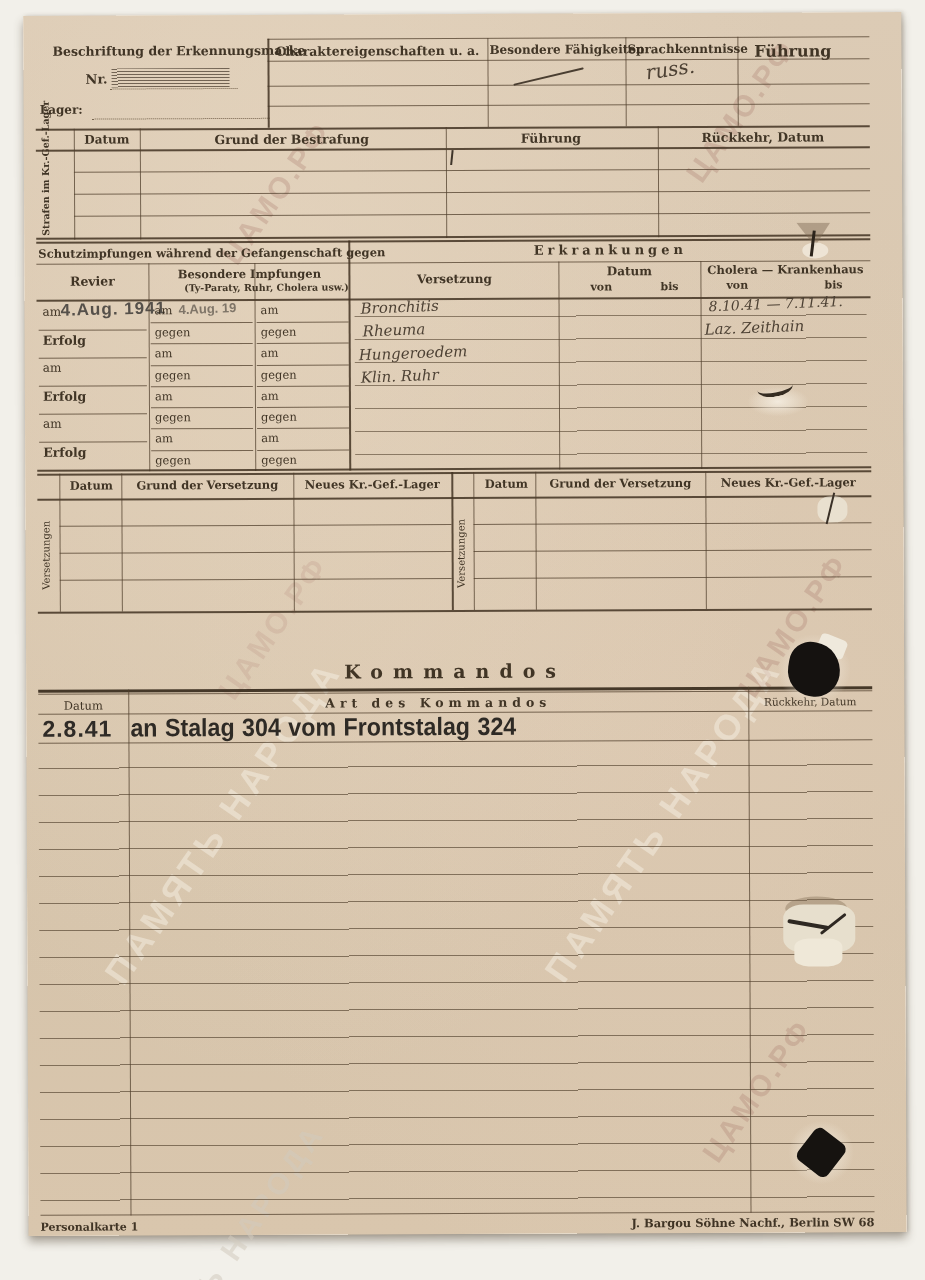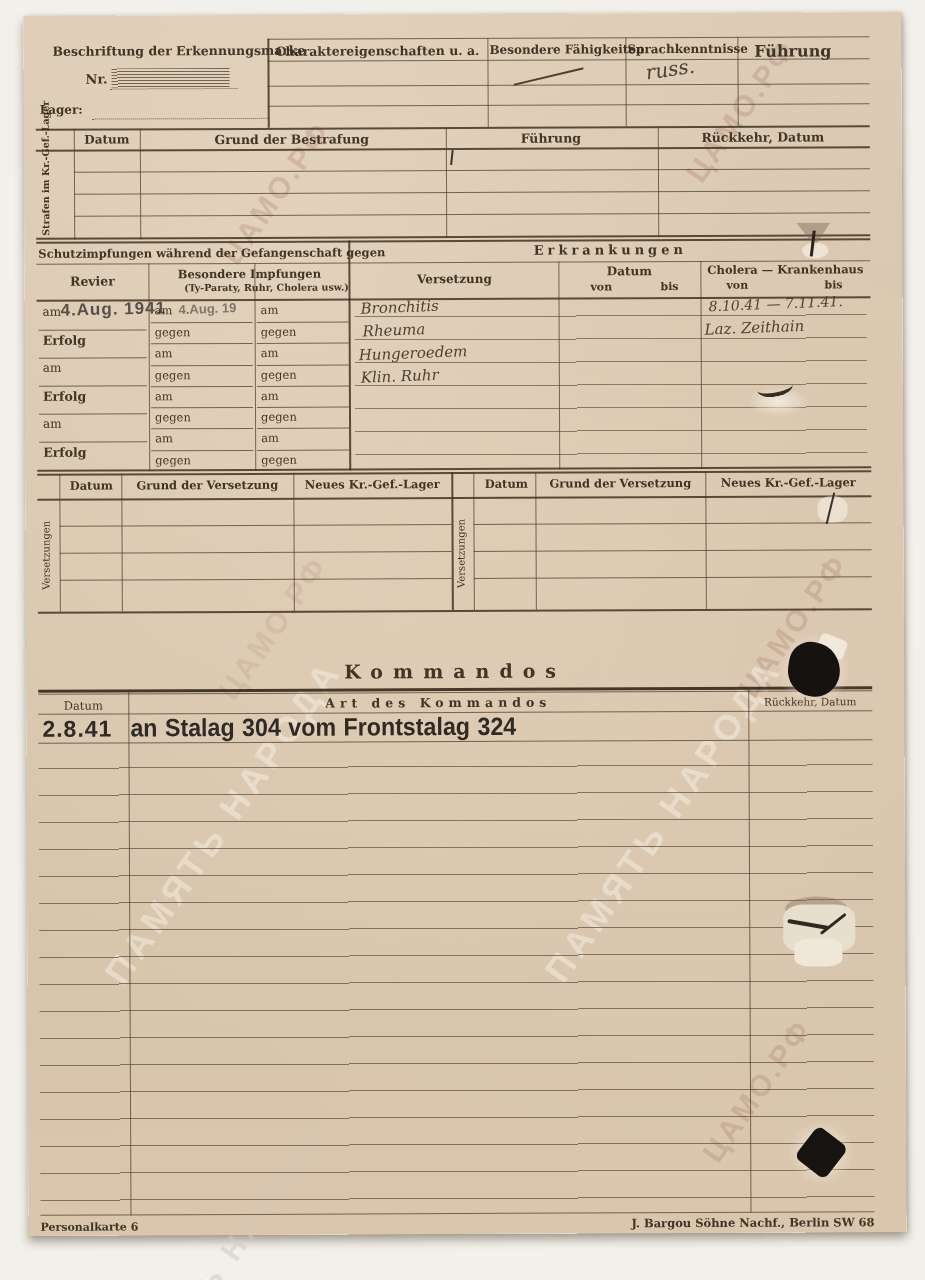--- a/index.html
+++ b/index.html
@@ -200,21 +200,21 @@
   <div class="lbl ctr" style="left:748px;top:697px;width:124px;font-size:10.5px;font-weight:normal;">Rückkehr, Datum</div>
   <div class="hl" style="left:38px;top:712px;width:834px;"></div>
   <div class="stamp" style="left:42px;top:714px;font-size:23px;color:#2f2b27;letter-spacing:1px;">2.8.41</div>
   <div class="stamp" style="left:130px;top:712px;font-size:25px;color:#2e2a25;transform:scaleX(.93);transform-origin:left;word-spacing:1px;letter-spacing:0;">an Stalag 304 vom Frontstalag 324</div>
   <div class="hl" style="left:38px;top:741px;width:834px;"></div>
   <div class="abs" style="left:38px;top:741px;width:834px;height:472px;background:repeating-linear-gradient(to bottom,rgba(0,0,0,0) 0 25px,rgba(82,65,45,.65) 25px 26px,rgba(0,0,0,0) 26px 27px);"></div>
   <div class="hl" style="left:38px;top:1213px;width:834px;"></div>
   <div class="vl" style="left:128px;top:688px;height:526px;"></div>
   <div class="vl" style="left:748px;top:688px;height:526px;"></div>
 
-  <div class="lbl" style="left:38px;top:1219px;font-size:11px;">Personalkarte 6</div>
+  <div class="lbl" style="left:38px;top:1219px;font-size:11px;">Personalkarte 1</div>
   <div class="lbl" style="left:600px;top:1217px;width:272px;font-size:11.5px;text-align:right;">J. Bargou Söhne Nachf., Berlin SW 68</div>
 
   <div class="abs" style="left:798px;top:224px;width:34px;height:24px;background:rgba(125,104,82,.45);clip-path:polygon(0 0,100% 0,55% 100%);"></div>
   <div class="abs" style="left:804px;top:244px;width:26px;height:16px;background:rgba(242,235,221,.8);border-radius:50%;"></div>
   <div class="abs" style="left:813px;top:232px;width:3px;height:26px;background:#2c241c;transform:rotate(7deg);"></div>
 
   <div class="abs" style="left:748px;top:388px;width:62px;height:30px;background:radial-gradient(ellipse,rgba(246,240,228,.85),rgba(0,0,0,0) 70%);"></div>
   <div class="abs" style="left:758px;top:380px;width:36px;height:14px;border-bottom:4px solid #352c22;border-radius:50%;transform:rotate(-10deg);"></div>
 
   <div class="abs" style="left:818px;top:498px;width:30px;height:26px;background:rgba(240,233,219,.7);border-radius:40%;"></div>

